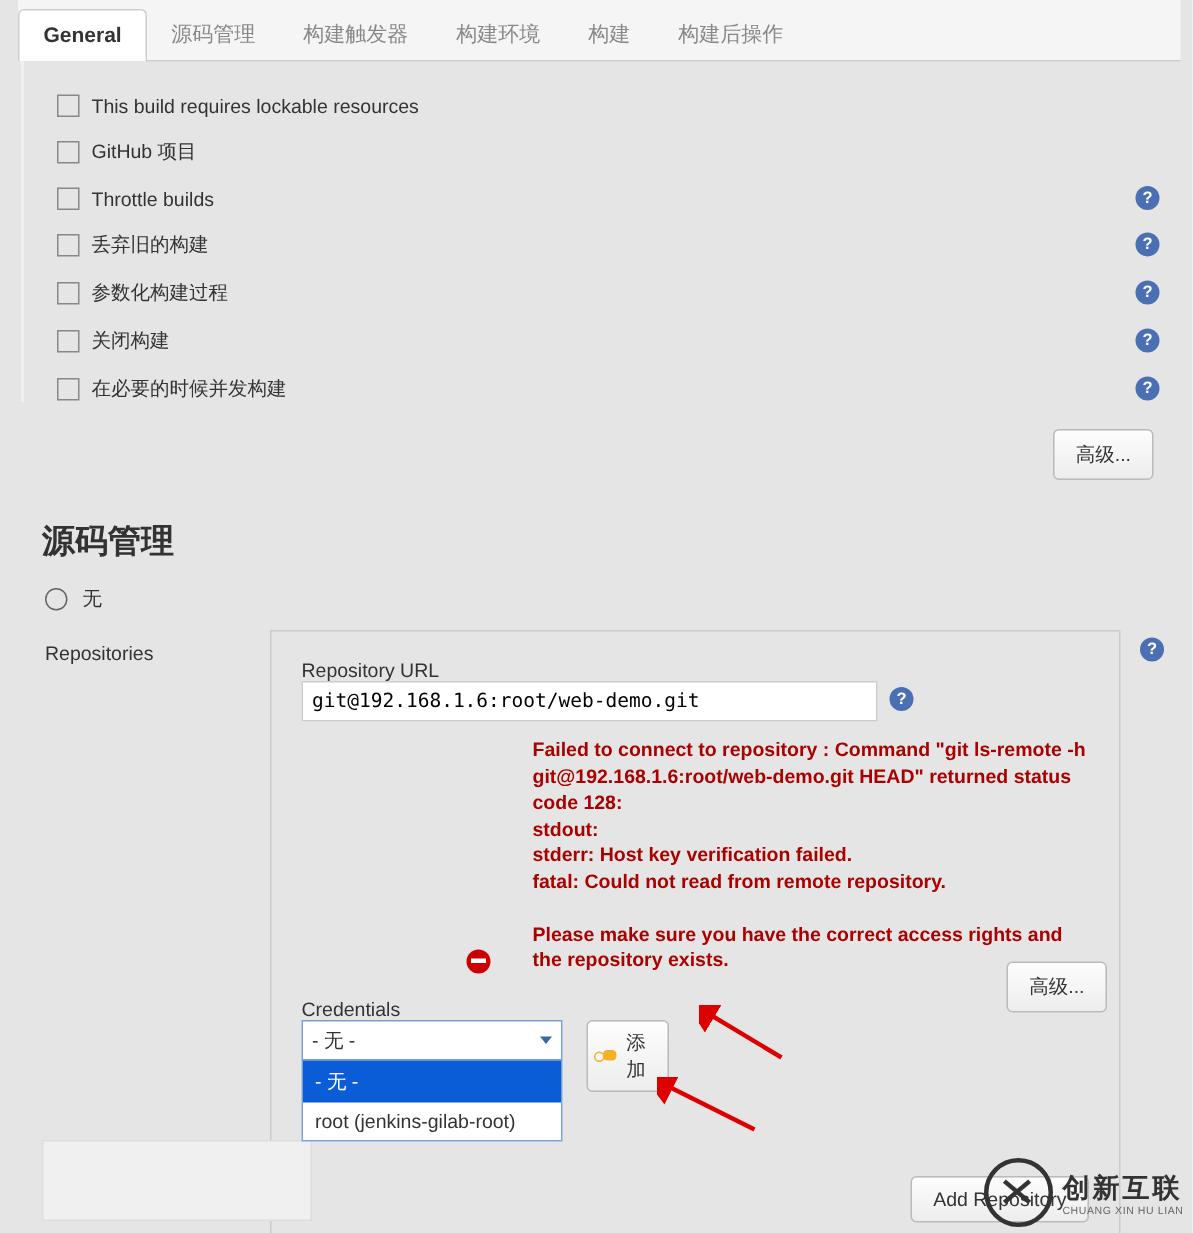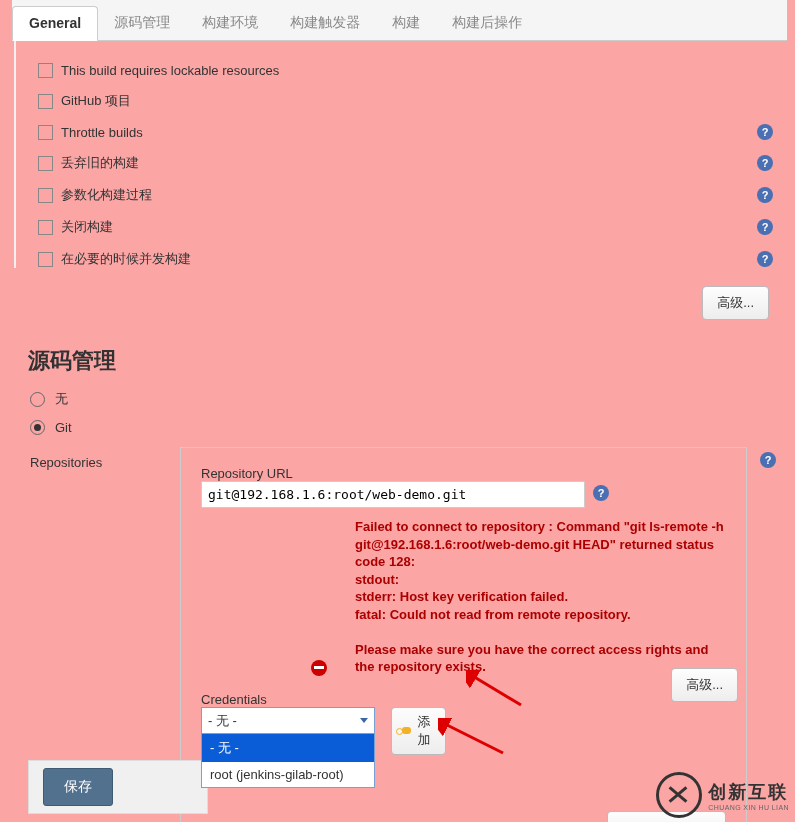--- a/index.html
+++ b/index.html
@@ -1,16 +1,16 @@
 <!DOCTYPE html>
 <html><head>
 <meta charset="utf-8">
 <style>
 body { margin:0; font-family:Arial,"Microsoft YaHei",sans-serif; font-size:13px; background:#fff; color:#333; }
-.page { width:795px; height:822px; position:relative; background:#fca5a5; overflow:hidden; box-sizing:border-box; }
+.page { width:795px; height:822px; position:relative; background:#e5e5e5; overflow:hidden; box-sizing:border-box; }
 .tabs { display:flex; border-bottom:1px solid #ccc; background:#f5f5f5; margin:0 8px 0 12px; padding-top:6px; }
 .tab { padding:8px 16px; color:#888; cursor:pointer; font-size:14px; }
 .tab.active { background:#fff; border:1px solid #ccc; border-bottom:1px solid #fff; margin-bottom:-1px; border-radius:4px 4px 0 0; color:#333; font-weight:bold; }
 .content { padding:8px 22px 0 22px; border-left:2px solid #f0f0f0; margin-left:14px; }
 .chk-row { display:flex; align-items:center; margin:14px 0; justify-content:space-between; }
 .chk-left { display:flex; align-items:center; }
 .chk-box { width:13px; height:13px; border:1px solid #888; margin-right:8px; }
 .help { width:16px; height:16px; border-radius:50%; background:#4b6fb3; color:#fff; font-size:11px; font-weight:bold; display:flex; align-items:center; justify-content:center; }
 .adv-row { text-align:right; margin:18px 26px 10px 0; }
 .btn { display:inline-block; padding:7px 14px; border:1px solid #bbb; border-radius:4px; background:linear-gradient(#fdfdfd,#ededed); font-size:13px; cursor:pointer; }
@@ -54,22 +54,22 @@
 .logo-en { font-size:7px; color:#666; letter-spacing:0.4px; }
 </style>
 </head>
 <body>
 
 <div class="page">
 
   <div class="tabs">
     <div class="tab active">General</div>
     <div class="tab">源码管理</div>
+    <div class="tab">构建触发器</div>
     <div class="tab">构建环境</div>
-    <div class="tab">构建触发器</div>
     <div class="tab">构建</div>
     <div class="tab">构建后操作</div>
   </div>
 
   <div class="content">
     <div class="chk-row">
         <div class="chk-left">
           <span class="chk-box"></span>
           <span>This build requires lockable resources</span>
         </div>
@@ -117,24 +117,20 @@
       </div>
   </div>
 
   <div class="adv-row"><span class="btn">高级...</span></div>
 
   <div class="section-title">源码管理</div>
 
   <div class="radio-row">
       <span class="radio"></span>
       <span>无</span>
-    </div>
-  <div class="radio-row">
-      <span class="radio sel"></span>
-      <span>Git</span>
     </div>
 
   <div class="repo-area">
     <div class="repo-label">Repositories</div>
     <div class="repo-box">
       <span class="help help-outer">?</span>
 
       <div class="field-row">
         <div class="field-label">Repository URL</div>
         <div class="field-control" style="display:flex; align-items:flex-start;justify-content:space-between;">
@@ -187,21 +183,20 @@
   <svg class="arrow" style="left:438px; top:718px;" width="70" height="40">
       <defs>
         <marker id="ah2" markerWidth="8" markerHeight="8" refX="2" refY="4" orient="auto">
           <path d="M0,0 L8,4 L0,8 Z" fill="#d00"></path>
         </marker>
       </defs>
       <line x1="65" y1="35" x2="5" y2="5" stroke="#d00" stroke-width="3" marker-end="url(#ah2)"></line>
     </svg>
 
   <div class="footer-bar">
-    <span class="btn-primary">保存</span>
   </div>
 
   <div class="logo">
     <div class="logo-mark"></div>
     <div class="logo-text">
       <div class="logo-cn">创新互联</div>
       <div class="logo-en">CHUANG XIN HU LIAN</div>
     </div>
   </div>
 

